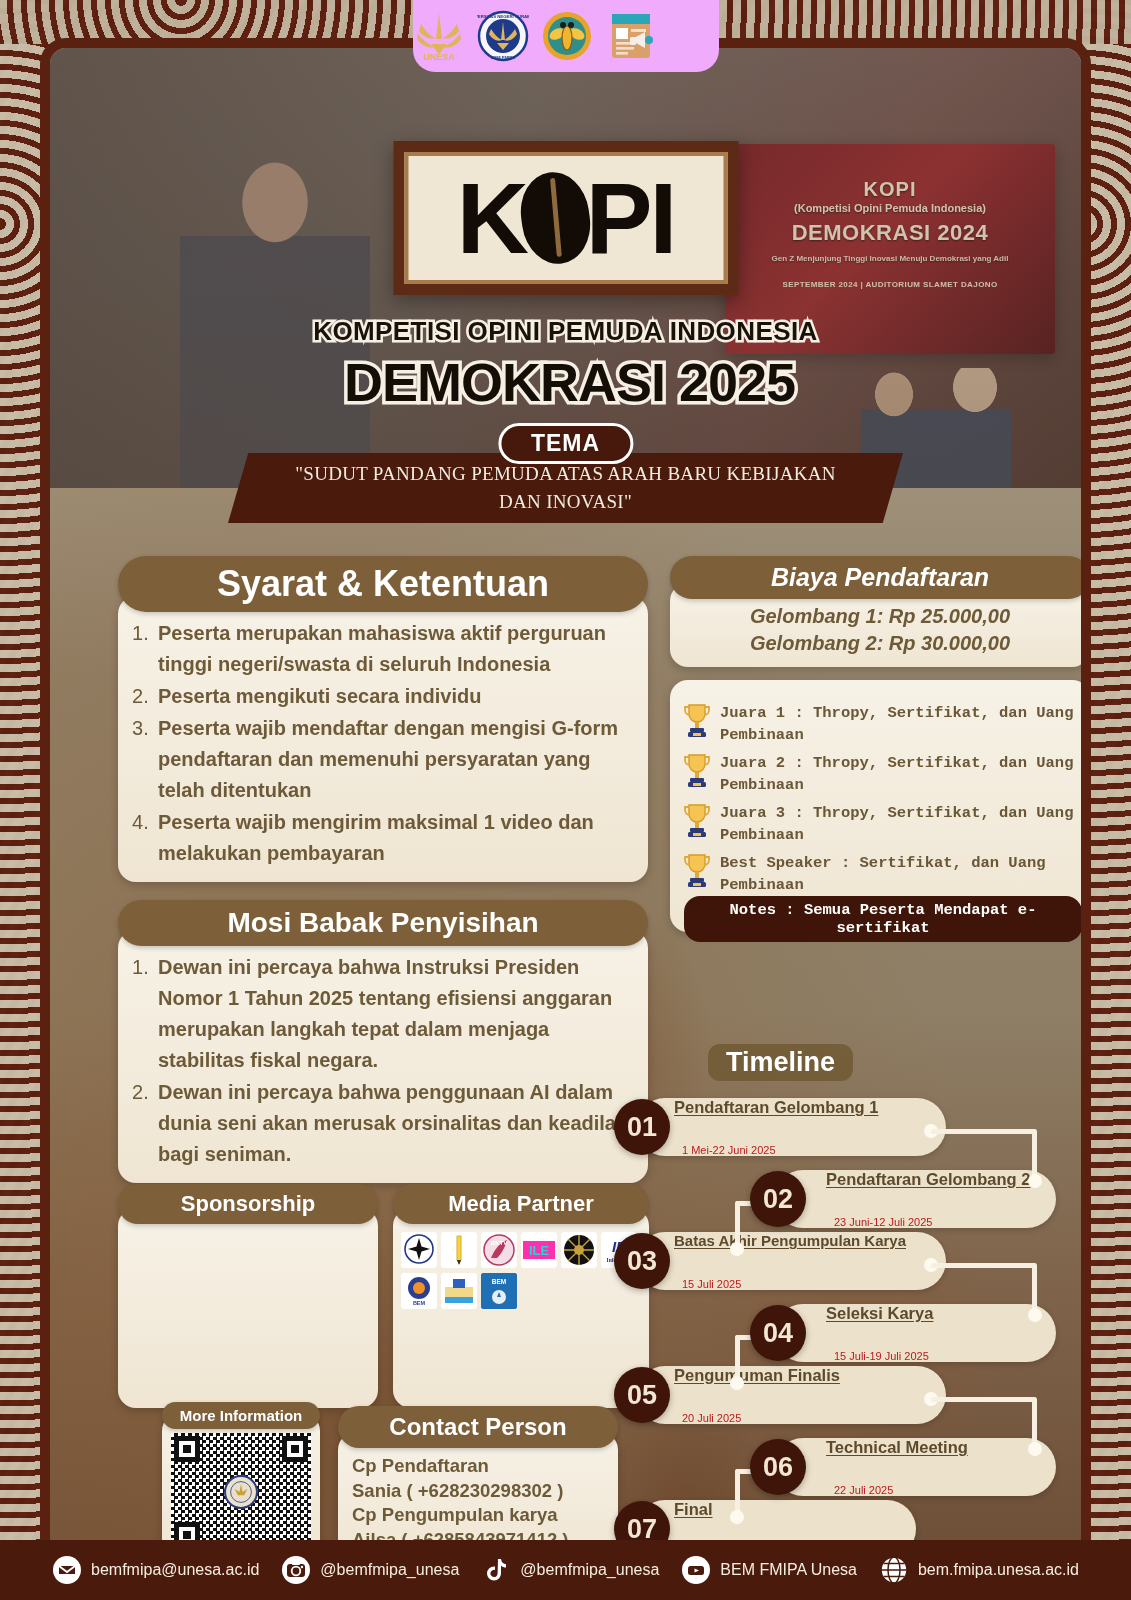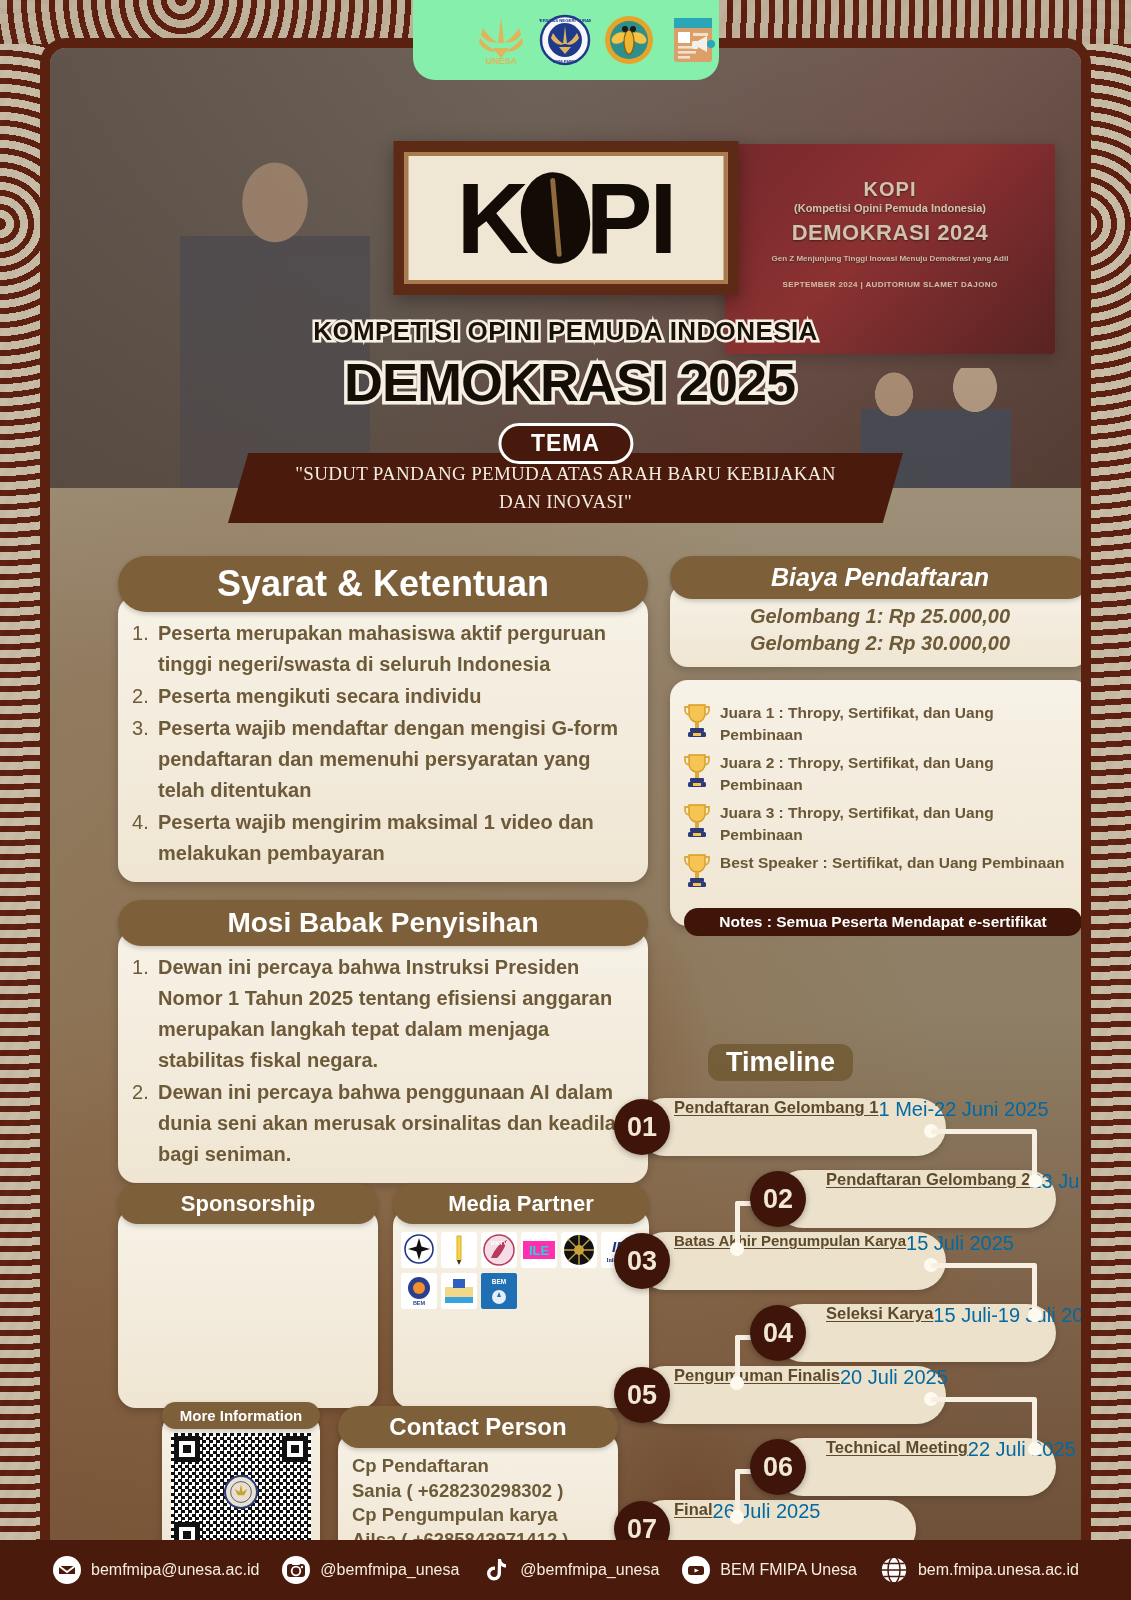--- a/index.html
+++ b/index.html
@@ -60,24 +60,24 @@
       radial-gradient(ellipse 180px 230px at 52% 30%, rgba(125,78,44,.55), transparent 70%),
       radial-gradient(ellipse 150px 260px at 30% 80%, rgba(110,68,38,.45), transparent 70%),
       radial-gradient(ellipse 210px 200px at 78% 70%, rgba(134,88,50,.40), transparent 72%),
       radial-gradient(ellipse 120px 180px at 62% 95%, rgba(100,60,34,.40), transparent 70%);
     pointer-events: none;
   }
 
   
   #logobar {
     position: absolute; left: 50%; transform: translateX(-50%);
-    top: 0; width: 306px; height: 80px;
-    background: #86efac;
+    top: 0; width: 306px; height: 72px;
+    background: #f0abfc;
     border-bottom-left-radius: 22px; border-bottom-right-radius: 22px;
-    display: flex; align-items: center; justify-content: flex-end; gap: 12px;
+    display: flex; align-items: center; justify-content: flex-start; gap: 12px;
     z-index: 8;
   }
   .logo { width: 52px; height: 52px; position: relative; flex: none; }
   .logo svg { display:block; width:100%; height:100%; }
 
   
   #hero {
     position: absolute; left: 0; right: 0; top: 0; height: 440px;
     overflow: hidden;
   }
@@ -245,21 +245,21 @@
 
   
   #biaya { left: 620px; top: 508px; width: 420px; font-style: italic; }
   #biaya .card-head { font-size: 25px; }
   #biaya .card-body { padding: 20px 14px 10px; text-align: center; }
   #biaya .card-body div { font-size: 20px; font-weight: 700; line-height: 1.35; }
 
   
   #hadiah { left: 620px; top: 648px; width: 420px; }
   #hadiah .card-head { font-size: 25px; }
-  #hadiah .card-body { padding: 22px 12px 30px 12px; }
+  #hadiah .card-body { padding: 22px 12px 30px 12px; font-family: Liberation Mono, monospace; }
   .prize { display: flex; align-items: flex-start; gap: 8px; margin-bottom: 6px; }
   .prize .txt { font-size: 15.5px; font-weight: 700; line-height: 1.42; color: #6a5736; }
   .trophy { width: 30px; height: 38px; flex: none; position: relative; }
   #notes-pill {
     position: absolute; left: 14px; right: 8px; bottom: -10px;
     background: #3e1508; color: #fff;
     border-radius: 16px;
     text-align: center; font-size: 15.5px; font-weight: 700;
     padding: 5px 8px;
     z-index: 4;
@@ -313,40 +313,40 @@
     padding: 3px 6px;
     z-index: 4;
   }
   #tl { position: absolute; left: 556px; top: 1050px; width: 450px; height: 470px; }
   .tl-row { position: absolute; height: 58px; }
   .tl-pill {
     position: absolute; top: 0; height: 58px;
     background: #ece1cb;
     border-radius: 29px;
     box-shadow: 0 2px 6px rgba(0,0,0,.18);
-    display: flex; flex-direction: row; justify-content: flex-start;
+    display: flex; flex-direction: column; justify-content: space-between;
   }
   .tl-pill.left  { left: 30px; padding-left: 38px; padding-right: 16px; }
   .tl-pill.right { right: 0; padding-left: 52px; padding-right: 14px; }
   .tl-num {
     position: absolute; top: 1px; width: 56px; height: 56px;
     border-radius: 50%; background: #3e1508;
     color: #f2e7d4; font-size: 27px; font-weight: 800;
     display: flex; align-items: center; justify-content: center;
     z-index: 3;
     box-shadow: 0 2px 6px rgba(0,0,0,.3);
   }
   .tl-num.l { left: 8px; }
   .tl-num.r { left: 24px; }
   .tl-title {
     font-size: 16.5px; font-weight: 800; color: #5d4a2c;
     text-decoration: underline; text-underline-offset: 2px;
     white-space: nowrap;
   }
-  .tl-date { font-size: 20px; color: #0369a1; white-space: nowrap; }
+  .tl-date { font-size: 11px; color: #b91c1c; white-space: nowrap; margin-left: 8px; }
   .conn { position: absolute; z-index: 1; }
   .conn .h { position: absolute; height: 5px; background: #f6efe2; border-radius: 3px; }
   .conn .v { position: absolute; width: 5px; background: #f6efe2; border-radius: 3px; }
   .conn .d { position: absolute; width: 14px; height: 14px; border-radius: 50%; background: #fffaf0; }
 
   
   #footer {
     position: absolute; left: 0; right: 0; bottom: 0; height: 60px;
     background: #4a1b0d;
     display: flex; align-items: center; justify-content: center; gap: 22px;

